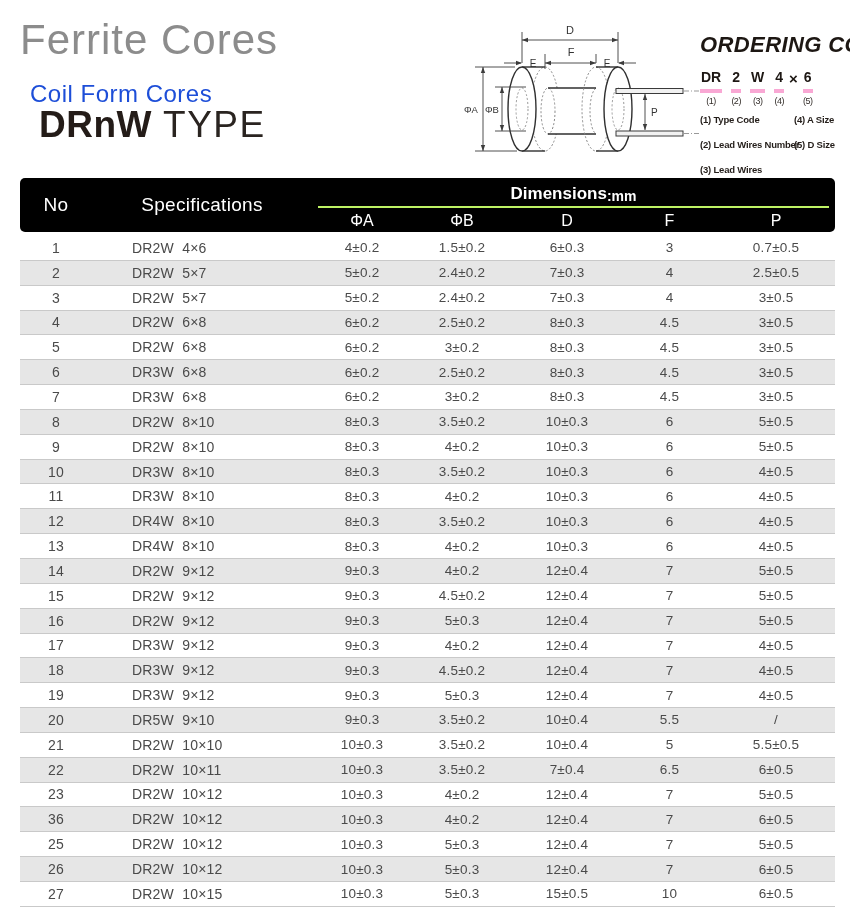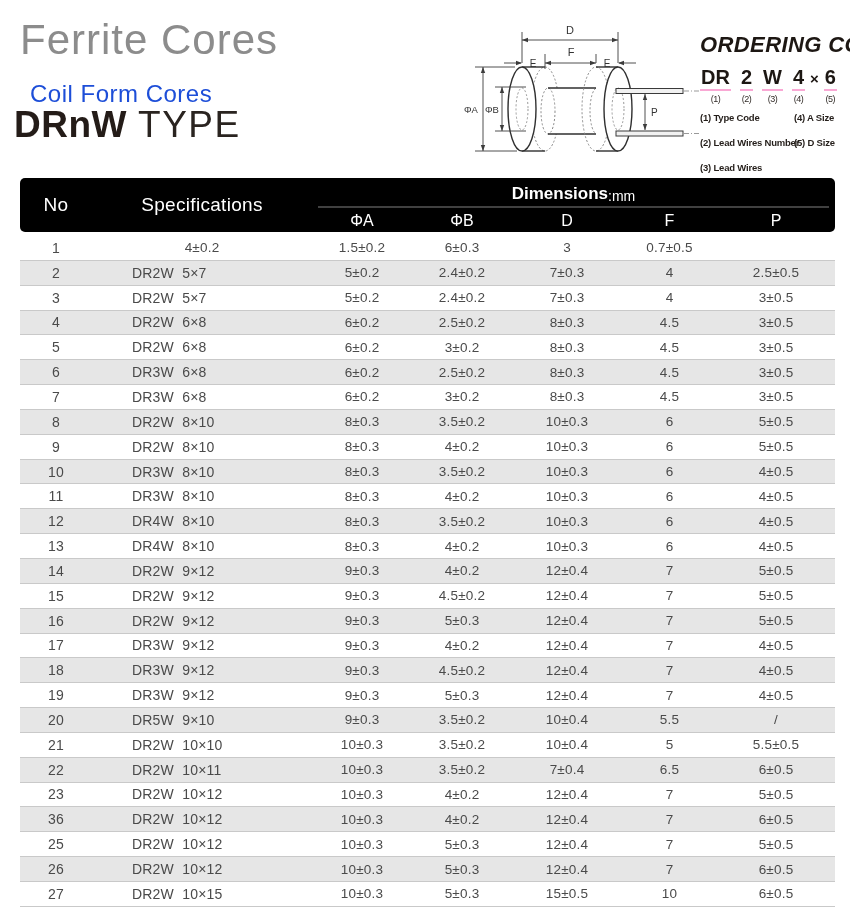--- a/index.html
+++ b/index.html
@@ -4,52 +4,52 @@
 <style>
   html,body{margin:0;padding:0;background:#ffffff;}
   #page{position:relative;width:850px;height:922px;background:#ffffff;overflow:hidden;
         font-family:"Liberation Sans","DejaVu Sans",sans-serif;}
 
   
   .title{position:absolute;left:20px;top:16px;font-size:42px;font-weight:400;
          color:#8c8c8c;letter-spacing:1px;}
   .subtitle{position:absolute;left:30px;top:80px;font-size:24px;font-weight:500;
             color:#1d4ed8;letter-spacing:.5px;}
-  .typeline{position:absolute;left:14px;top:104px;font-size:37px;color:#241c18;}
+  .typeline{position:absolute;left:39px;top:104px;font-size:37px;color:#241c18;}
   .type-bold{font-weight:800;letter-spacing:.5px;}
   .type-rest{font-weight:400;letter-spacing:1.5px;color:#2a2420;}
 
   
   .diagram{position:absolute;left:425px;top:3px;width:290px;height:170px;}
   .diagram text{font-family:"Liberation Sans",sans-serif;fill:#333;}
 
   
   .ordering{position:absolute;left:700px;top:32px;width:148px;color:#1d1713;}
   .oc-title{font-size:22px;font-weight:700;letter-spacing:.4px;white-space:nowrap;font-style:italic;}
   .oc-code{display:flex;align-items:flex-start;margin-top:9px;gap:9px;}
   .oc-grp{display:flex;flex-direction:column;align-items:center;}
-  .oc-grp .g-txt{font-size:20px;font-weight:700;border-bottom:2px solid #f9a8d4;
+  .oc-grp .g-txt{font-size:14px;font-weight:700;border-bottom:4px solid #f9a8d4;
                  padding:0 1px 1px 1px;line-height:21px;}
   .oc-grp .g-num{font-size:9px;margin-top:3px;color:#332d29;letter-spacing:-.5px;}
   .oc-sep{font-size:15px;font-weight:700;line-height:21px;margin:1px -4px 0 -4px;}
   .oc-legend{display:grid;grid-template-columns:94px auto;margin-top:8px;
              row-gap:14px;font-size:9.5px;font-weight:700;color:#241e1a;}
   .oc-legend .leg-item{white-space:nowrap;letter-spacing:-.2px;}
 
   
   .tbl{position:absolute;left:20px;top:178px;width:815px;}
   .thead{height:54px;background:#000000;border-radius:5px;color:#fff;
          display:grid;grid-template-columns:72px 220px 1fr;}
   .h-no,.h-spec{display:flex;align-items:center;justify-content:center;
                 font-size:19px;font-weight:500;letter-spacing:.3px;}
   .h-dims{display:flex;flex-direction:column;}
   .d-top{height:26px;display:flex;align-items:flex-end;justify-content:center;
-         border-bottom:2px solid #404040;margin:0 6px;padding-bottom:2px;}
+         border-bottom:2px solid #bef264;margin:0 6px;padding-bottom:2px;}
   .d-label{font-size:17px;font-weight:700;}
-  .d-unit{font-size:14px;font-weight:400;}
+  .d-unit{font-size:14px;font-weight:700;}
   .d-cols{flex:1;display:grid;grid-template-columns:100px 100px 110px 95px 118px;
           align-items:center;padding-top:1px;}
   .d-col{text-align:center;font-size:16px;font-weight:400;}
 
   .tbody{margin-top:4px;}
   .trow{display:grid;grid-template-columns:72px 220px 100px 100px 110px 95px 118px;
         height:23.85px;align-items:center;border-bottom:1px solid #c9c9c9;
         background:#ffffff;color:#4a4a4a;}
   .trow.alt{background:#e6e6e6;}
   .tcell{text-align:center;font-size:13.5px;letter-spacing:.2px;}
@@ -182,20 +182,21 @@
           <div class="d-col">ΦB</div>
           <div class="d-col">D</div>
           <div class="d-col">F</div>
           <div class="d-col">P</div>
         </div>
       </div>
     </div>
     <div class="tbody">
         <div class="trow">
           <div class="tcell c0">1</div>
+          <div class="tcell c1">DR2W  4×6</div>
           <div class="tcell c2">4±0.2</div>
           <div class="tcell c3">1.5±0.2</div>
           <div class="tcell c4">6±0.3</div>
           <div class="tcell c5">3</div>
           <div class="tcell c6">0.7±0.5</div>
         </div>
         <div class="trow alt">
           <div class="tcell c0">2</div>
           <div class="tcell c1">DR2W  5×7</div>
           <div class="tcell c2">5±0.2</div>

